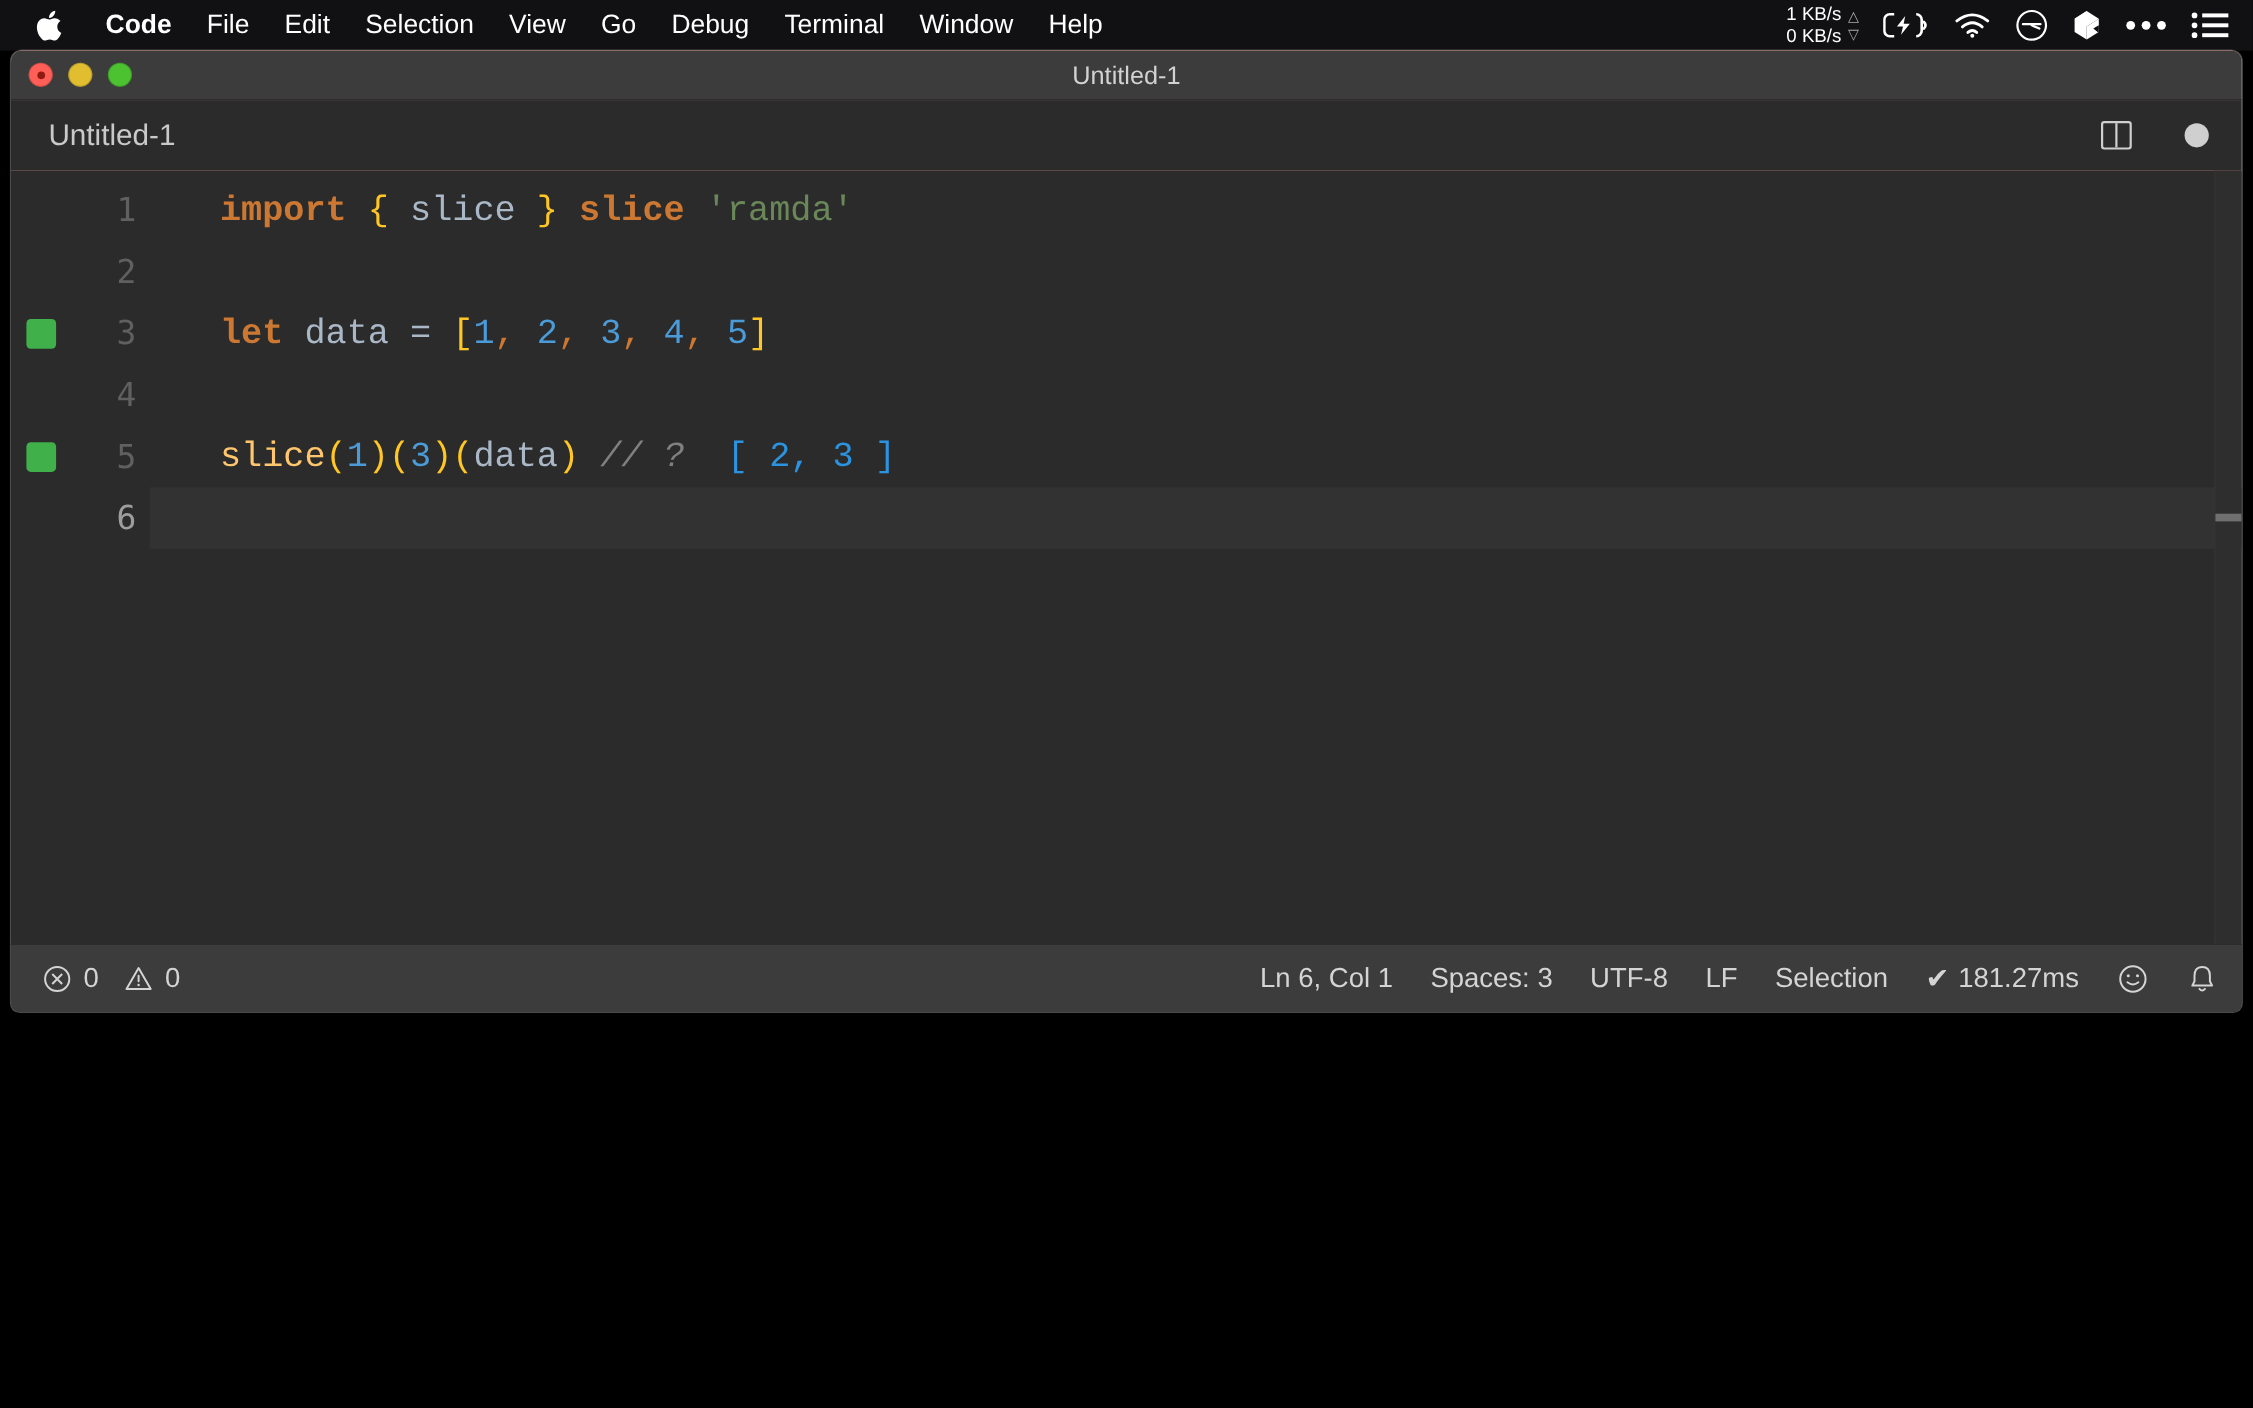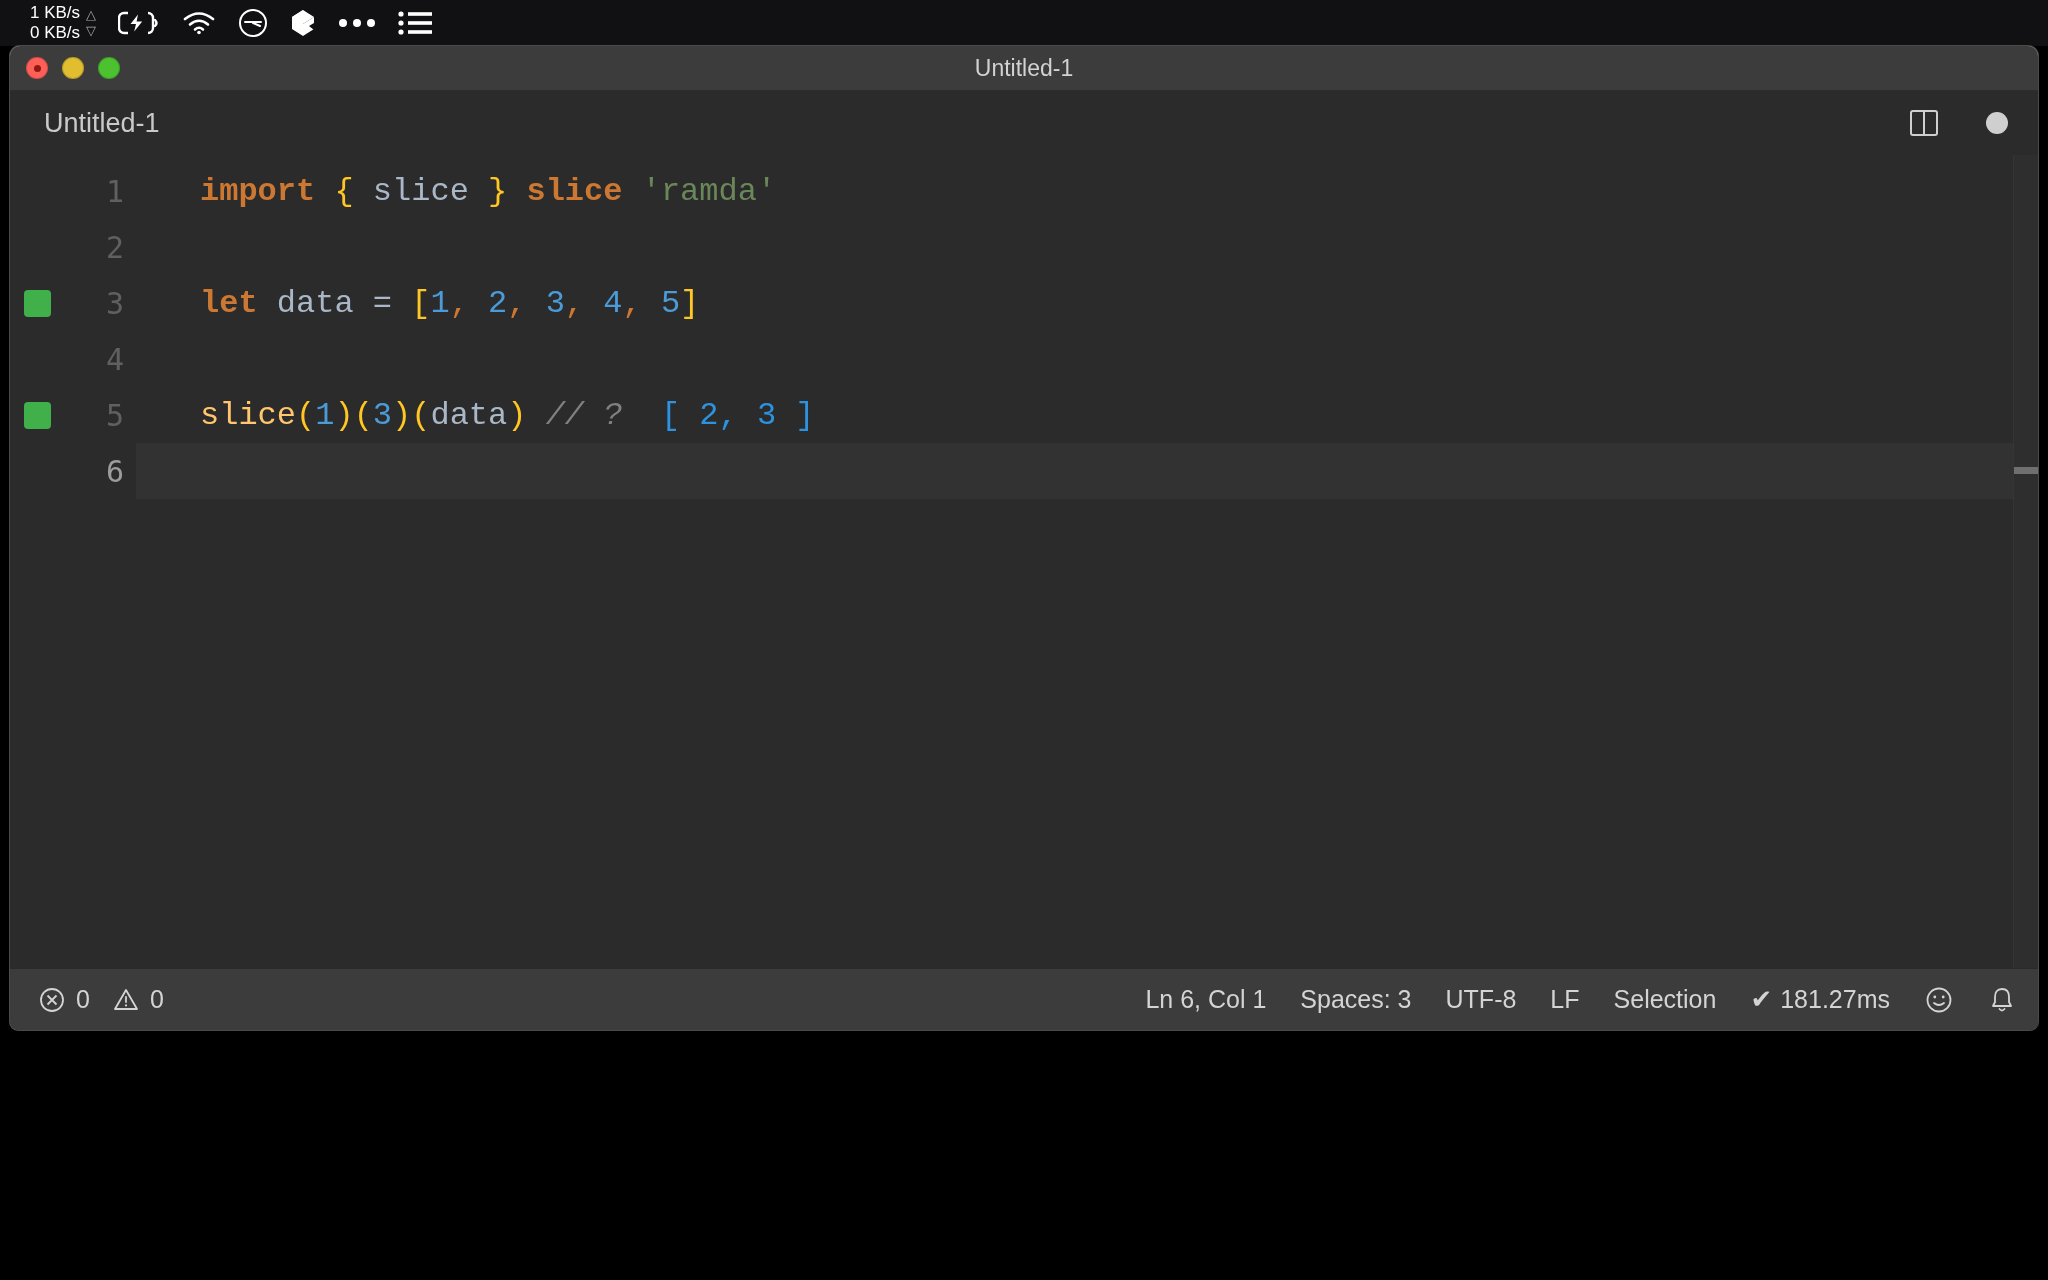--- a/index.html
+++ b/index.html
@@ -79,21 +79,21 @@
     align-items: center;
     justify-content: center;
   }
 
   
   .window {
     position: absolute;
     left: 10px;
     top: 46px;
     width: 2028px;
-    height: 984px;
+    height: 874px;
     background: #fca5a5;
     border-radius: 10px 10px 8px 8px;
     overflow: hidden;
     box-shadow: 0 0 0 1px #4a4a4a;
   }
 
   .titlebar {
     position: relative;
     height: 44px;
     background: #3c3c3c;
@@ -294,20 +294,37 @@
     align-items: center;
     gap: 10px;
     white-space: nowrap;
   }
   .sb-icon { display: flex; align-items: center; }
 </style>
 </head>
 <body>
 
 <div class="menubar">
+  <div class="menubar-left">
+    <span class="apple-logo">
+      <svg width="26" height="31" viewBox="0 0 26 31" fill="#ffffff">
+        <path d="M20.1 16.3c0-3.4 2.8-5 2.9-5.1-1.6-2.3-4.1-2.6-5-2.7-2.1-.2-4.1 1.2-5.2 1.2-1.1 0-2.7-1.2-4.5-1.2-2.3 0-4.4 1.3-5.6 3.4-2.4 4.1-.6 10.2 1.7 13.6 1.1 1.6 2.5 3.4 4.3 3.4 1.7-.1 2.4-1.1 4.5-1.1s2.7 1.1 4.5 1.1c1.9 0 3-1.7 4.2-3.3 1.3-1.9 1.8-3.7 1.8-3.8-.1 0-3.6-1.4-3.6-5.5zM16.8 6.2c.9-1.2 1.6-2.8 1.4-4.4-1.4.1-3.1 1-4.1 2.2-.9 1-1.7 2.7-1.5 4.3 1.6.1 3.2-.8 4.2-2.1z"></path>
+      </svg>
+    </span>
+    <span class="menu-item bold">Code</span>
+    <span class="menu-item">File</span>
+    <span class="menu-item">Edit</span>
+    <span class="menu-item">Selection</span>
+    <span class="menu-item">View</span>
+    <span class="menu-item">Go</span>
+    <span class="menu-item">Debug</span>
+    <span class="menu-item">Terminal</span>
+    <span class="menu-item">Window</span>
+    <span class="menu-item">Help</span>
+  </div>
 
   <div class="menubar-right">
     <span class="netspeed">
       <span class="rows">
         <span style="display:block">1 KB/s</span>
         <span style="display:block">0 KB/s</span>
       </span>
       <span class="arrows">
         <span>△</span>
         <span>▽</span>

